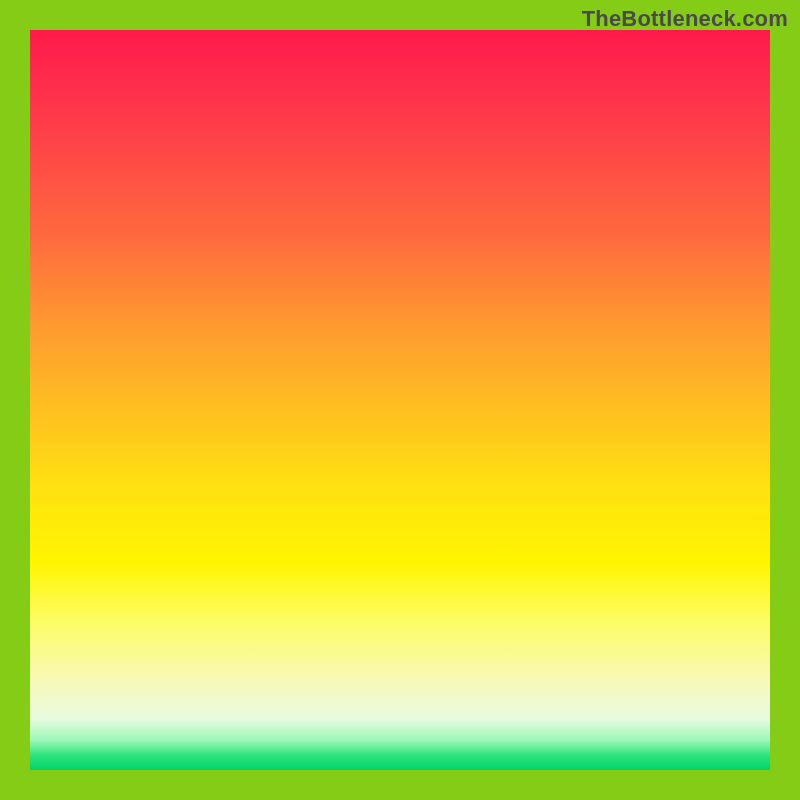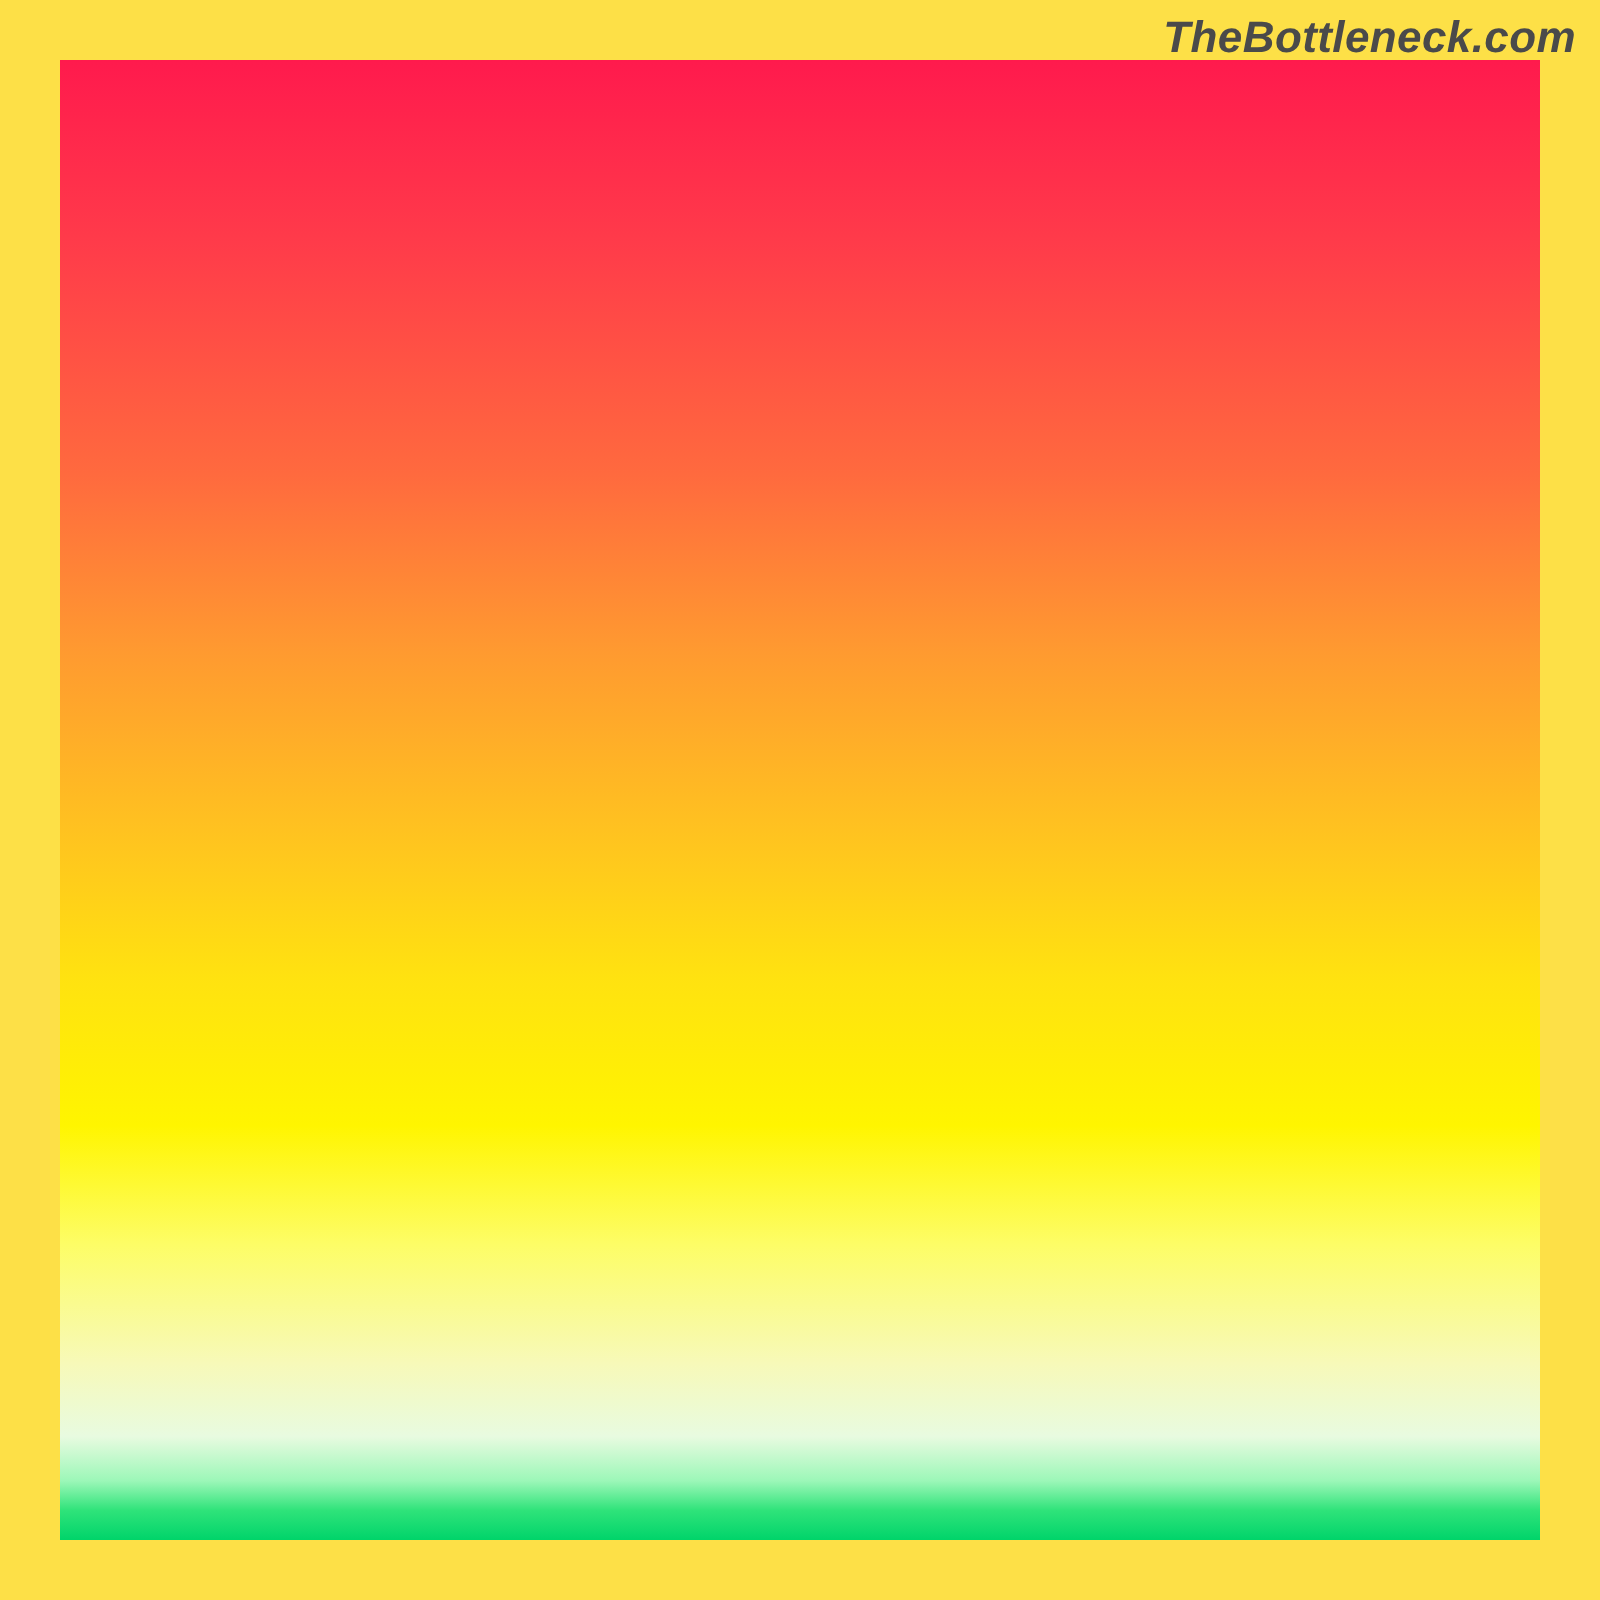--- a/index.html
+++ b/index.html
@@ -8,22 +8,21 @@
     width: 800px;
     height: 800px;
     background: #000;
     overflow: hidden;
     font-family: Arial, Helvetica, sans-serif;
   }
   .frame {
     position: absolute;
     left: 0; top: 0;
     width: 800px; height: 800px;
-    background: #fde047;
-    font-style: italic;
+    background: #84cc16;
   }
   .plot-area {
     position: absolute;
     left: 30px;
     top: 30px;
     width: 740px;
     height: 740px;
     overflow: hidden;
   }
   .gradient {

